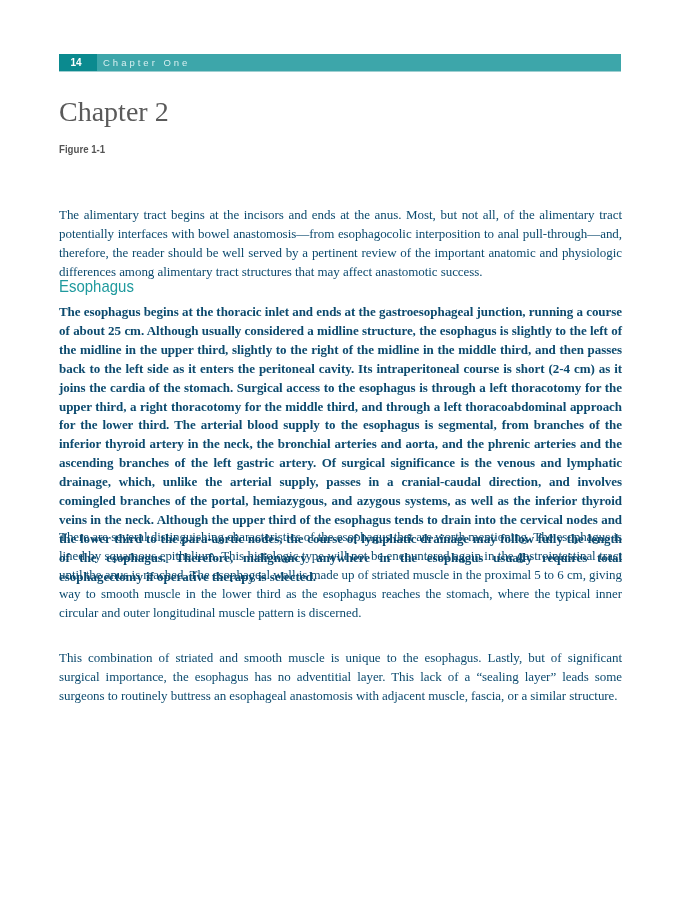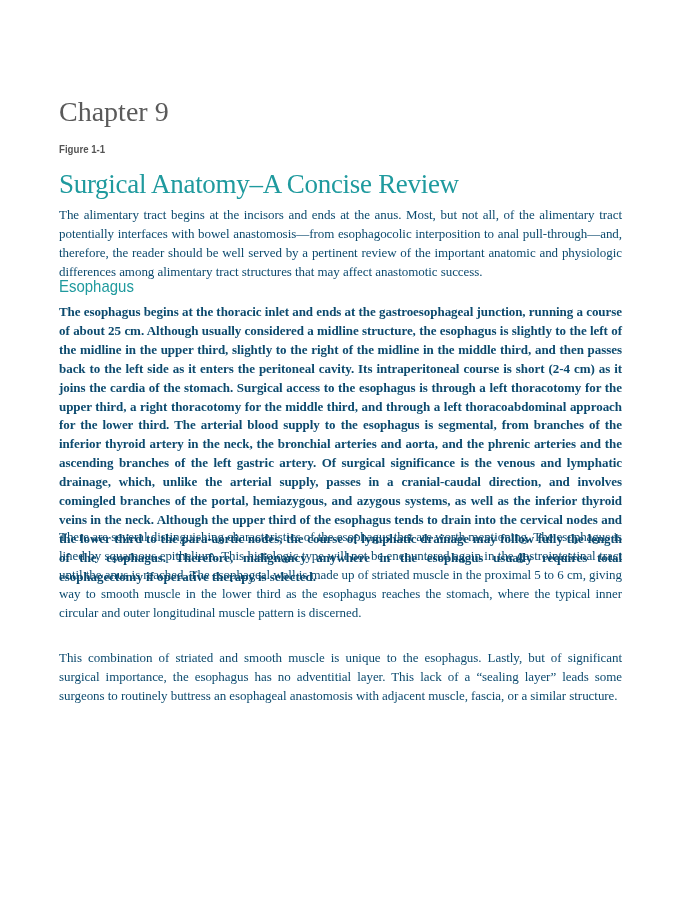--- a/index.html
+++ b/index.html
@@ -115,26 +115,29 @@
     #intro { top: 206px; }
     #p1 { top: 303px; font-weight: bold; }
     #p2 { top: 528px; }
     #p3 { top: 649px; }
   </style>
 </head>
 <body>
 
 <div class="page">
 
+  <div class="header-bar">
+    <span class="page-number">14</span>
+    <span class="running-title">Chapter One</span>
+  </div>
 
-  <h1 class="chapter-heading">Chapter 9</h1>
+  <h1 class="chapter-heading">Chapter 2</h1>
 
   <div class="figure-label">Figure 1-1</div>
 
-  <h2 class="section-title">Surgical Anatomy–A Concise Review</h2>
 
   <p class="body-text" id="intro">The alimentary tract begins at the incisors and ends at the anus. Most, but not all, of the alimentary tract potentially interfaces with bowel anastomosis—from esophagocolic interposition to anal pull-through—and, therefore, the reader should be well served by a pertinent review of the important anatomic and physiologic differences among alimentary tract structures that may affect anastomotic success.</p>
 
   <h3 class="subsection-title">Esophagus</h3>
 
   <p class="body-text" id="p1">The esophagus begins at the thoracic inlet and ends at the gastroesophageal junction, running a course of about 25 cm. Although usually considered a midline structure, the esophagus is slightly to the left of the midline in the upper third, slightly to the right of the midline in the middle third, and then passes back to the left side as it enters the peritoneal cavity. Its intraperitoneal course is short (2-4 cm) as it joins the cardia of the stomach. Surgical access to the esophagus is through a left thoracotomy for the upper third, a right thoracotomy for the middle third, and through a left thoracoabdominal approach for the lower third. The arterial blood supply to the esophagus is segmental, from branches of the inferior thyroid artery in the neck, the bronchial arteries and aorta, and the phrenic arteries and the ascending branches of the left gastric artery. Of surgical significance is the venous and lymphatic drainage, which, unlike the arterial supply, passes in a cranial-caudal direction, and involves comingled branches of the portal, hemiazygous, and azygous systems, as well as the inferior thyroid veins in the neck. Although the upper third of the esophagus tends to drain into the cervical nodes and the lower third to the para-aortic nodes, the course of lymphatic drainage may follow fully the length of the esophagus. Therefore, malignancy anywhere in the esophagus usually requires total esophagectomy if operative therapy is selected.</p>
 
   <p class="body-text" id="p2">There are several distinguishing characteristics of the esophagus that are worth mentioning. The esophagus is lined by squamous epithelium. This histologic type will not be encountered again in the gastrointestinal tract until the anus is reached. The esophageal wall is made up of striated muscle in the proximal 5 to 6 cm, giving way to smooth muscle in the lower third as the esophagus reaches the stomach, where the typical inner circular and outer longitudinal muscle pattern is discerned.</p>
 
   <p class="body-text" id="p3">This combination of striated and smooth muscle is unique to the esophagus. Lastly, but of significant surgical importance, the esophagus has no adventitial layer. This lack of a “sealing layer” leads some surgeons to routinely buttress an esophageal anastomosis with adjacent muscle, fascia, or a similar structure.</p>

